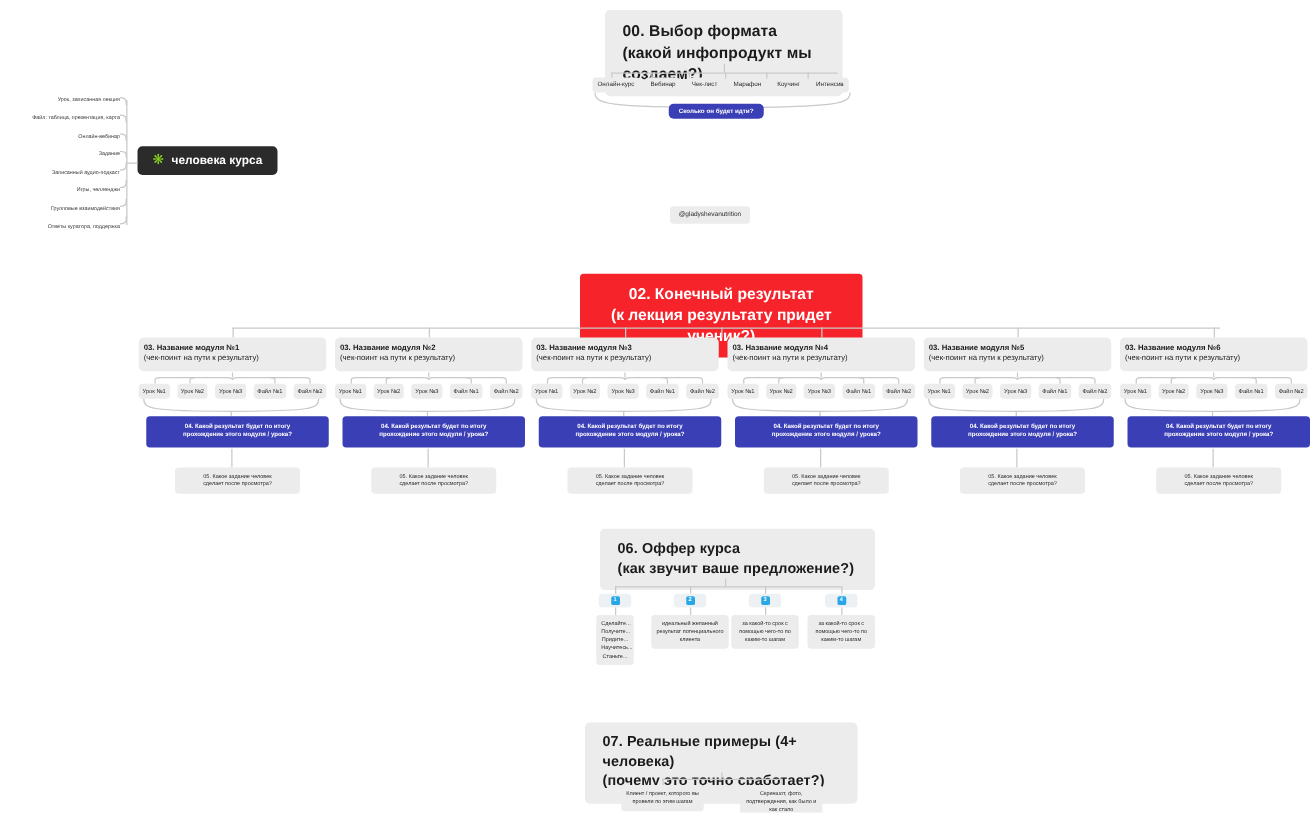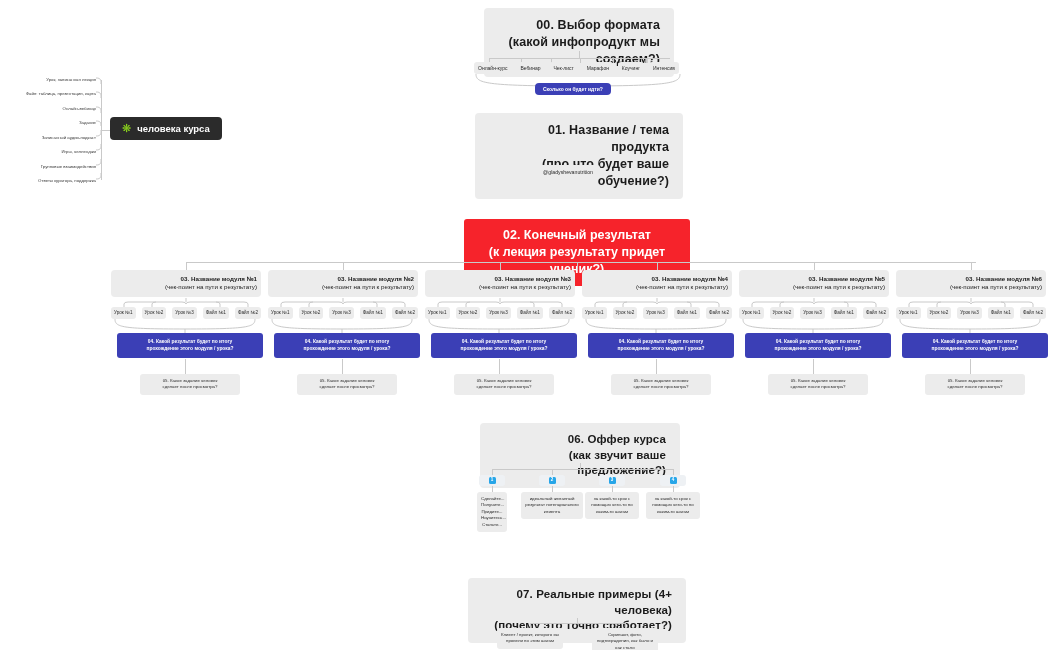--- a/index.html
+++ b/index.html
@@ -11,21 +11,21 @@
     overflow:hidden;
     position:relative;
   }
   .canvas{position:absolute;inset:0;}
   .node{position:absolute;box-sizing:border-box;}
 
   
   .card{
     background:#ececec;
     border-radius:4px;
-    text-align:right;
+    text-align:left;
     color:#1b1b1b;
     line-height:1.35;
   }
   .card.title-lg{
     font-size:12.5px;font-weight:700;padding:9px 14px;letter-spacing:.1px;
   }
   .card.title-lg .l2{font-weight:700;}
   .chip{
     background:#ececec;border-radius:3px;
     font-size:4.6px;padding:3px 3px;text-align:center;color:#2a2a2a;
@@ -111,24 +111,20 @@
     <div class="chip-sm">Интенсив</div>
   </div>
 
   <svg class="conn" style="left:474px;top:74px;" width="212" height="16" viewBox="0 0 212 16">
     <path d="M2 0 C2 9, 10 12, 104 12 C198 12, 206 9, 206 0"></path>
     <path d="M104 12 L104 16"></path>
   </svg>
 
   <div class="node blue-pill" style="left:535px;top:83px;">Сколько он будет идти?</div>
 
-  <div class="node card title-lg" style="left:475px;top:113px;width:208px;">
-    <div>01. Название / тема продукта</div>
-    <div class="l2">(про что будет ваше обучение?)</div>
-  </div>
 
   <div class="node chip-sm" style="left:536px;top:165px;padding:4px 7px;font-size:5.2px;">@gladyshevanutrition</div>
 
   <div class="node dark-label" style="left:110px;top:117px;">
     <span class="asterisk">❋</span>
     <span>человека курса</span>
   </div>
 
   <div class="ln lnv" style="left:101px;top:80px;height:100px;"></div>
   <div class="ln lnh" style="left:101px;top:130px;width:9px;"></div>
@@ -367,21 +363,21 @@
         <div>прохождение этого модуля / урока?</div>
       </div>
       <div class="ln lnv" style="left:74px;top:89px;height:15px;"></div>
       <div class="mini" style="position:absolute;left:29px;top:104px;width:92px;">
         <div>05. Какое задание человек</div>
         <div>сделает после просмотра?</div>
       </div>
     </div>
   </div>
 
-  <div class="node card title-lg" style="left:480px;top:423px;width:200px;font-size:11.5px;">
+  <div class="node card title-lg" style="left:480px;top:423px;width:220px;font-size:11.5px;">
     <div>06. Оффер курса</div>
     <div class="l2">(как звучит ваше предложение?)</div>
   </div>
 
   <div class="ln lnv" style="left:580px;top:463px;height:6px;"></div>
   <div class="ln lnh" style="left:492px;top:469px;width:181px;"></div>
   <div class="ln lnv" style="left:492px;top:469px;height:6px;"></div>
   <div class="ln lnv" style="left:552px;top:469px;height:6px;"></div>
   <div class="ln lnv" style="left:612px;top:469px;height:6px;"></div>
   <div class="ln lnv" style="left:673px;top:469px;height:6px;"></div>

